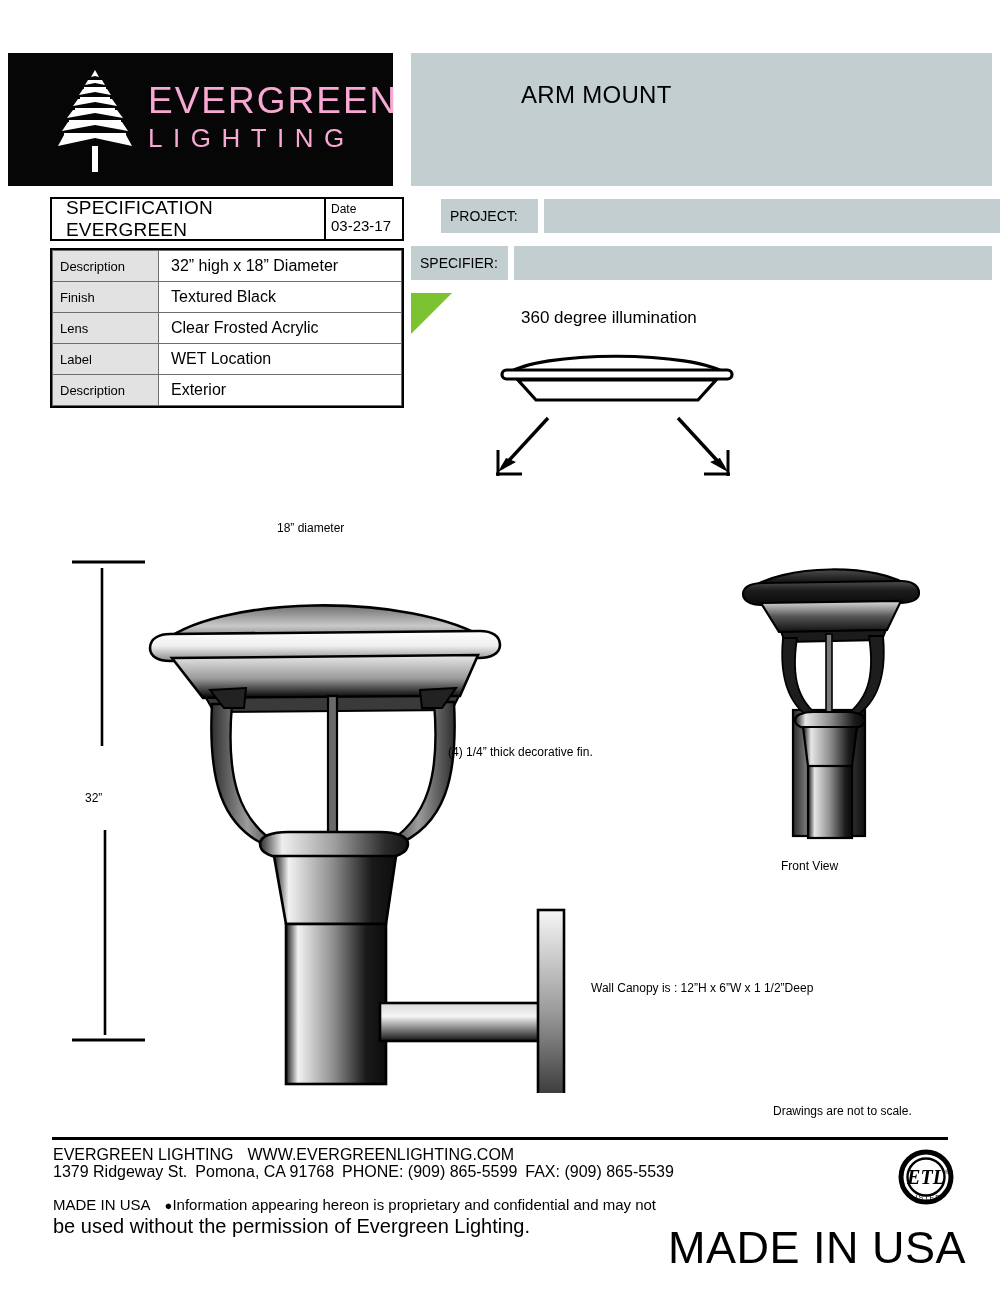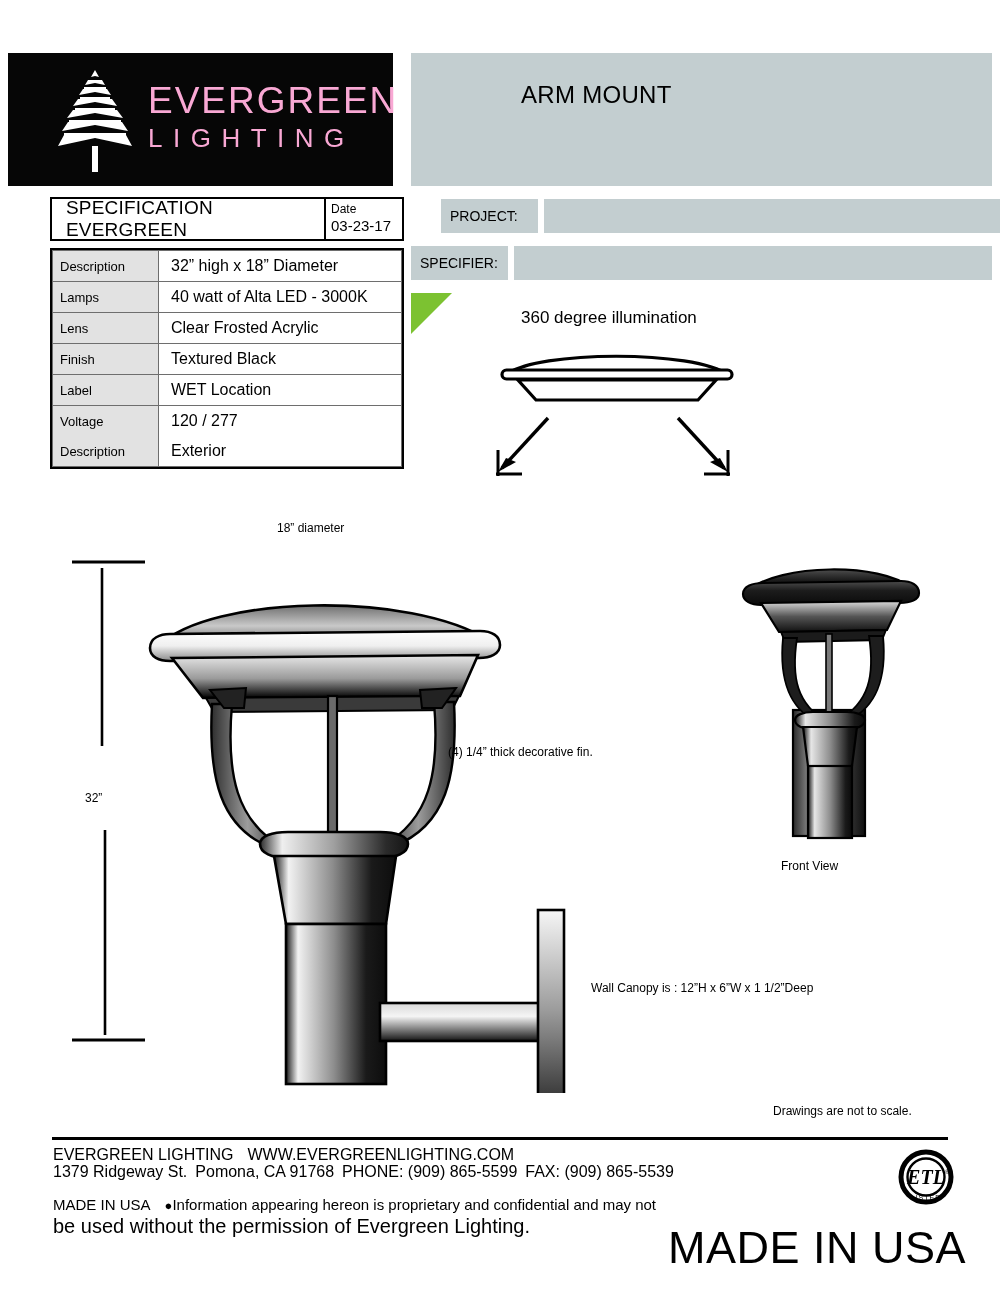--- a/index.html
+++ b/index.html
@@ -288,39 +288,31 @@
     </div>
   </div>
 
   <div class="spec-table">
     <table>
       <tbody>
         <tr>
           <td class="k">Description</td>
           <td class="v">32” high x 18” Diameter</td>
         </tr>
-        <tr class="grouped-top">
-          <td class="k">Lamps</td>
-          <td class="v">40 watt of Alta LED - 3000K</td>
+        <tr>
+          <td class="k">Finish</td>
+          <td class="v">Textured Black</td>
         </tr>
         <tr>
           <td class="k">Lens</td>
           <td class="v">Clear Frosted Acrylic</td>
         </tr>
         <tr>
-          <td class="k">Finish</td>
-          <td class="v">Textured Black</td>
-        </tr>
-        <tr>
           <td class="k">Label</td>
           <td class="v">WET Location</td>
-        </tr>
-        <tr class="grouped-top">
-          <td class="k">Voltage</td>
-          <td class="v">120 / 277</td>
         </tr>
         <tr class="grouped-bot">
           <td class="k">Description</td>
           <td class="v">Exterior</td>
         </tr>
       </tbody>
     </table>
   </div>
 
   <div class="ps-row ps-row-1">

